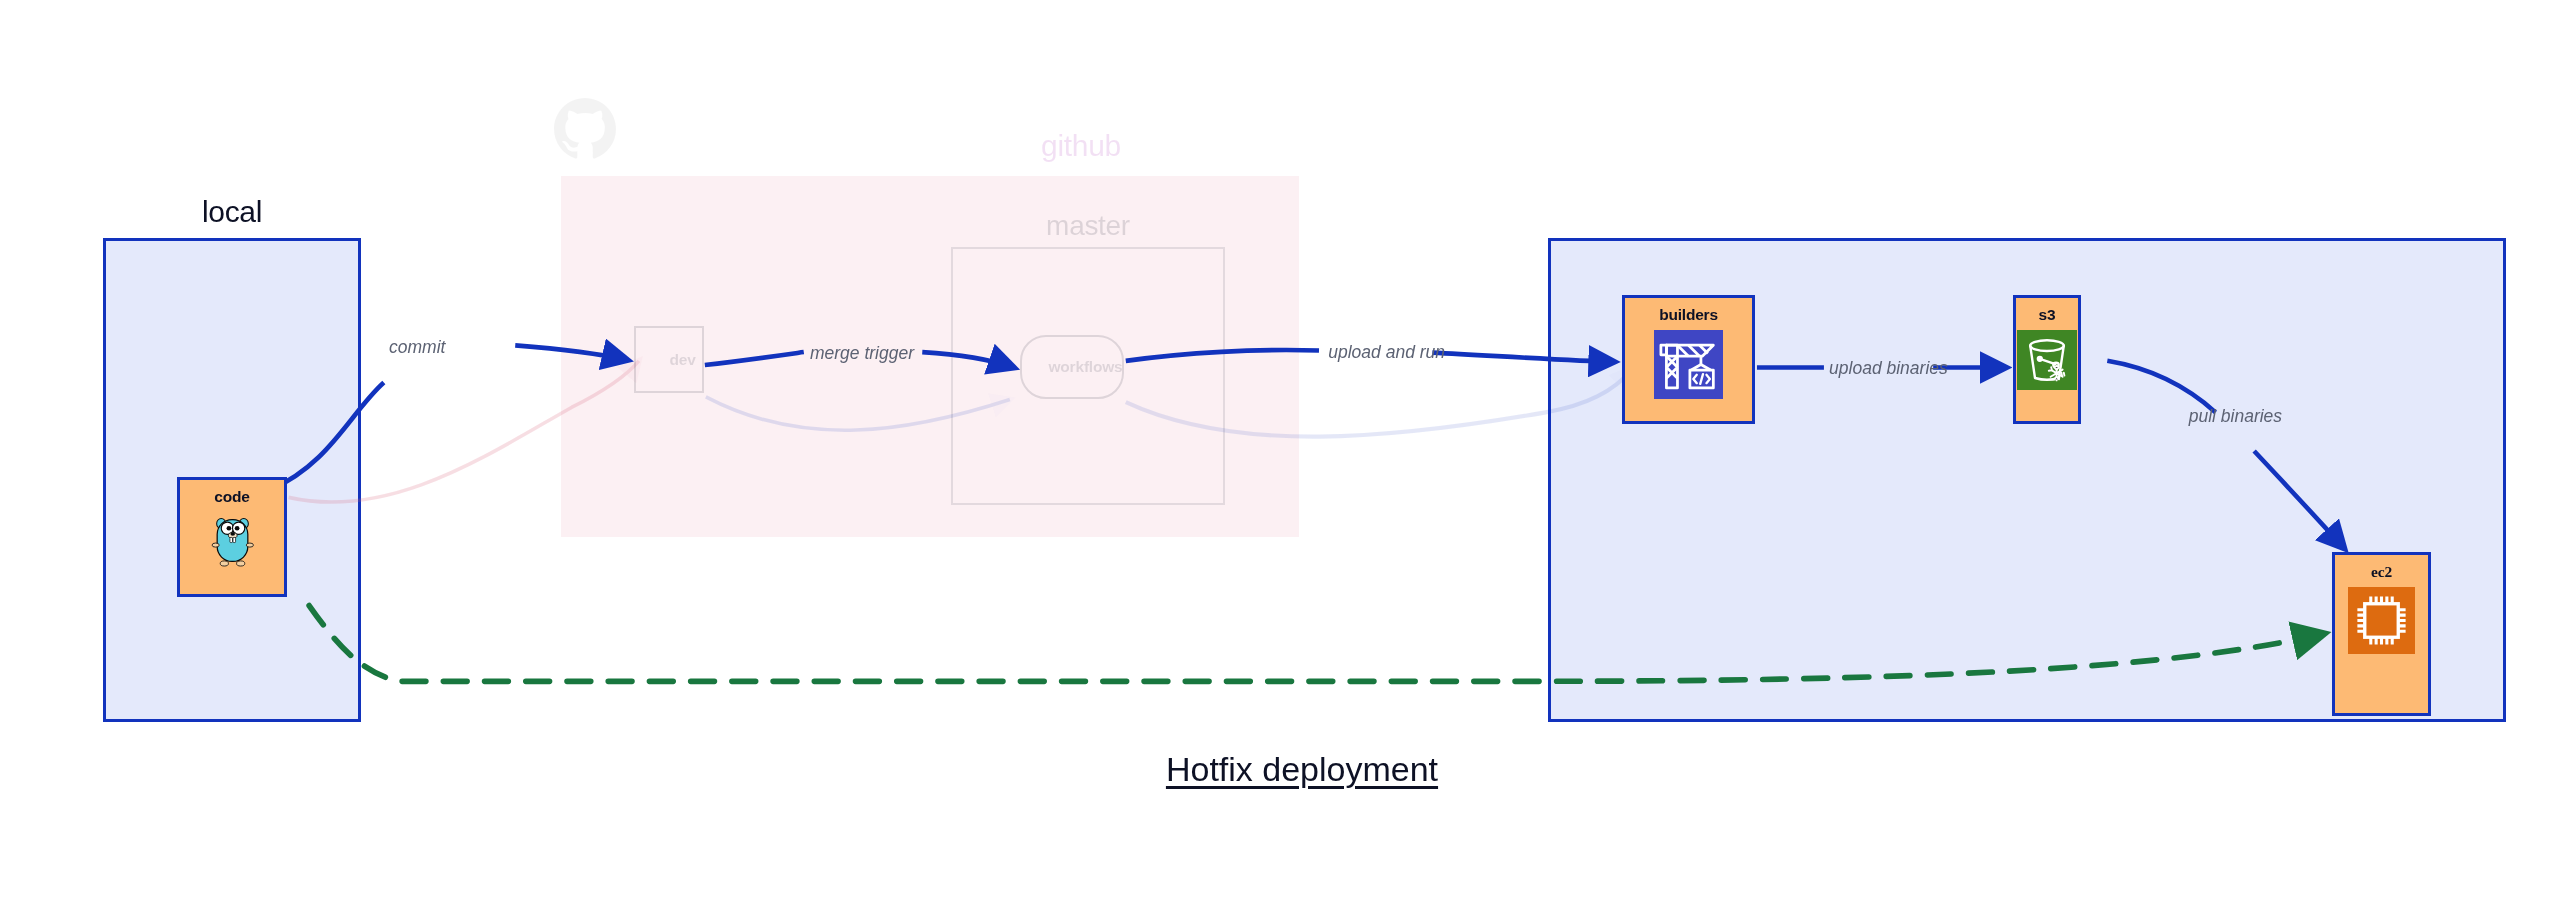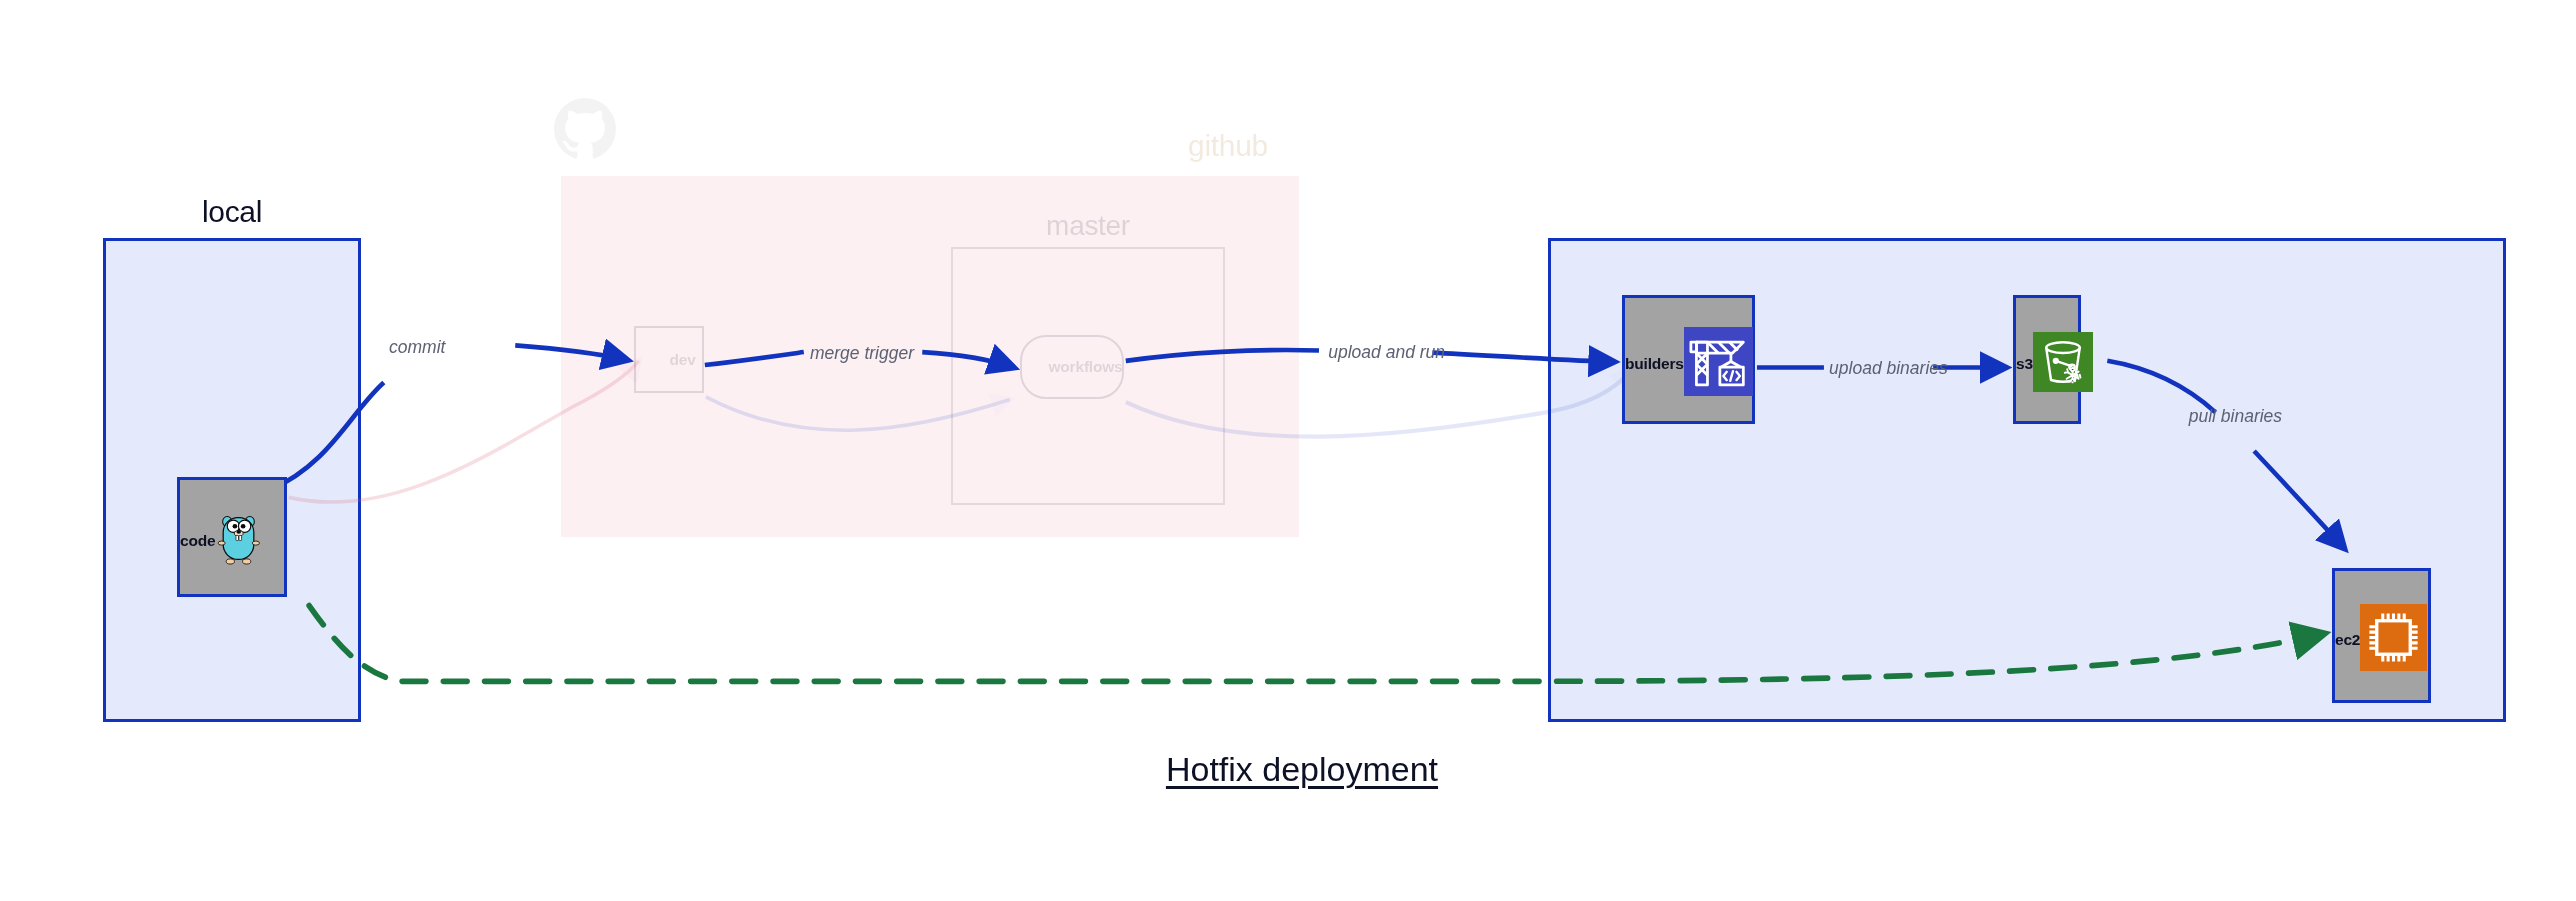--- a/index.html
+++ b/index.html
@@ -43,23 +43,22 @@
   }
 
   #group-github {
     left: 561px; top: 176px; width: 738px; height: 361px;
     background: #f9e3e9;
     border: none;
     opacity: 0.55;
   }
   #label-github {
     left: 1041px; top: 129px; width: 227px;
-    text-align: right;
     font-size: 30px;
-    color: #a16207;
+    color: #a21caf;
     opacity: 0.13;
   }
 
   #group-master {
     position: absolute;
     left: 951px; top: 247px; width: 274px; height: 258px;
     background: rgba(255,255,255,0.0);
     border: 2.1px solid #0d1125;
     opacity: 0.10;
   }
@@ -79,42 +78,42 @@
   #label-aws {
     left: 1548px; top: 195px; width: 958px;
     text-align: center;
     font-size: 30px;
     color: #0d1125;
   }
 
   
   .node {
     position: absolute;
-    background: #a3a3a3;
+    background: #fdba74;
     border: 3.1px solid #1233bd;
     display: flex;
-    flex-direction: row;
+    flex-direction: column;
     align-items: center;
   }
   .node-title {
     font-size: 15.5px;
     font-weight: 700;
     color: #0d1125;
     letter-spacing: -0.2px;
     margin-top: 8.2px;
     white-space: nowrap;
   }
   .node-icon {
     margin-top: 6.2px;
   }
 
   #node-code  { left: 177px;  top: 477px;  width: 110px; height: 120px; }
   #node-builders { left: 1622px; top: 295px; width: 133px; height: 129px; }
   #node-s3    { left: 2013px; top: 295px; width: 68px; height: 129px; }
-  #node-ec2   { left: 2332px; top: 568px; width: 99px; height: 135px; }
+  #node-ec2   { left: 2332px; top: 552px; width: 99px; height: 164px; font-family: Liberation Serif, serif; }
 
   
   .node-faded {
     position: absolute;
     background: transparent;
     border: 2.1px solid #0d1125;
     display: flex;
     align-items: center;
     justify-content: center;
     opacity: 0.12;

